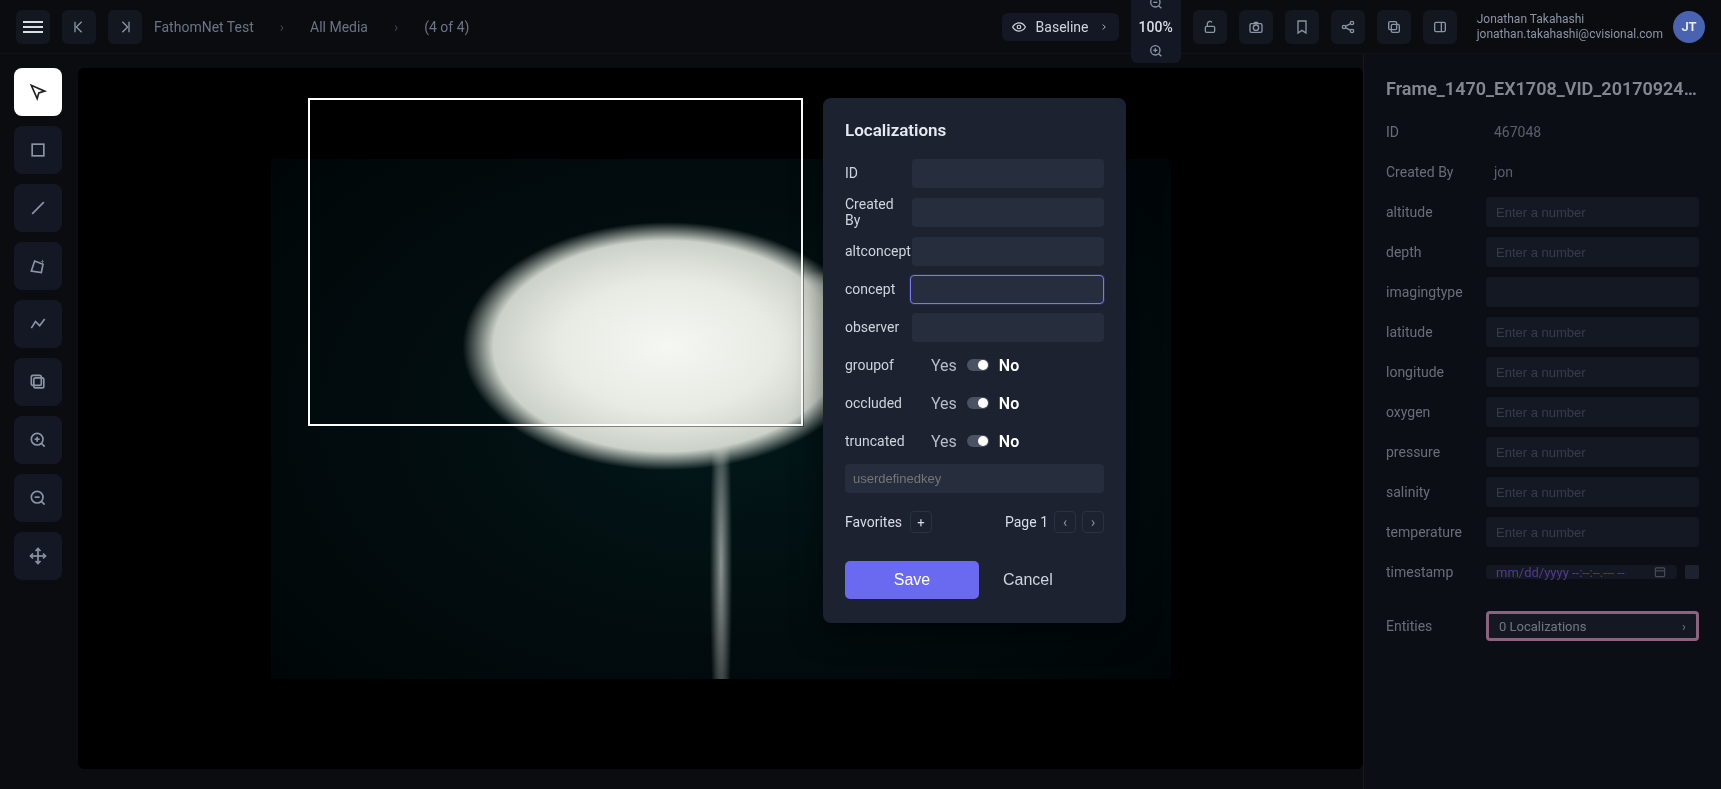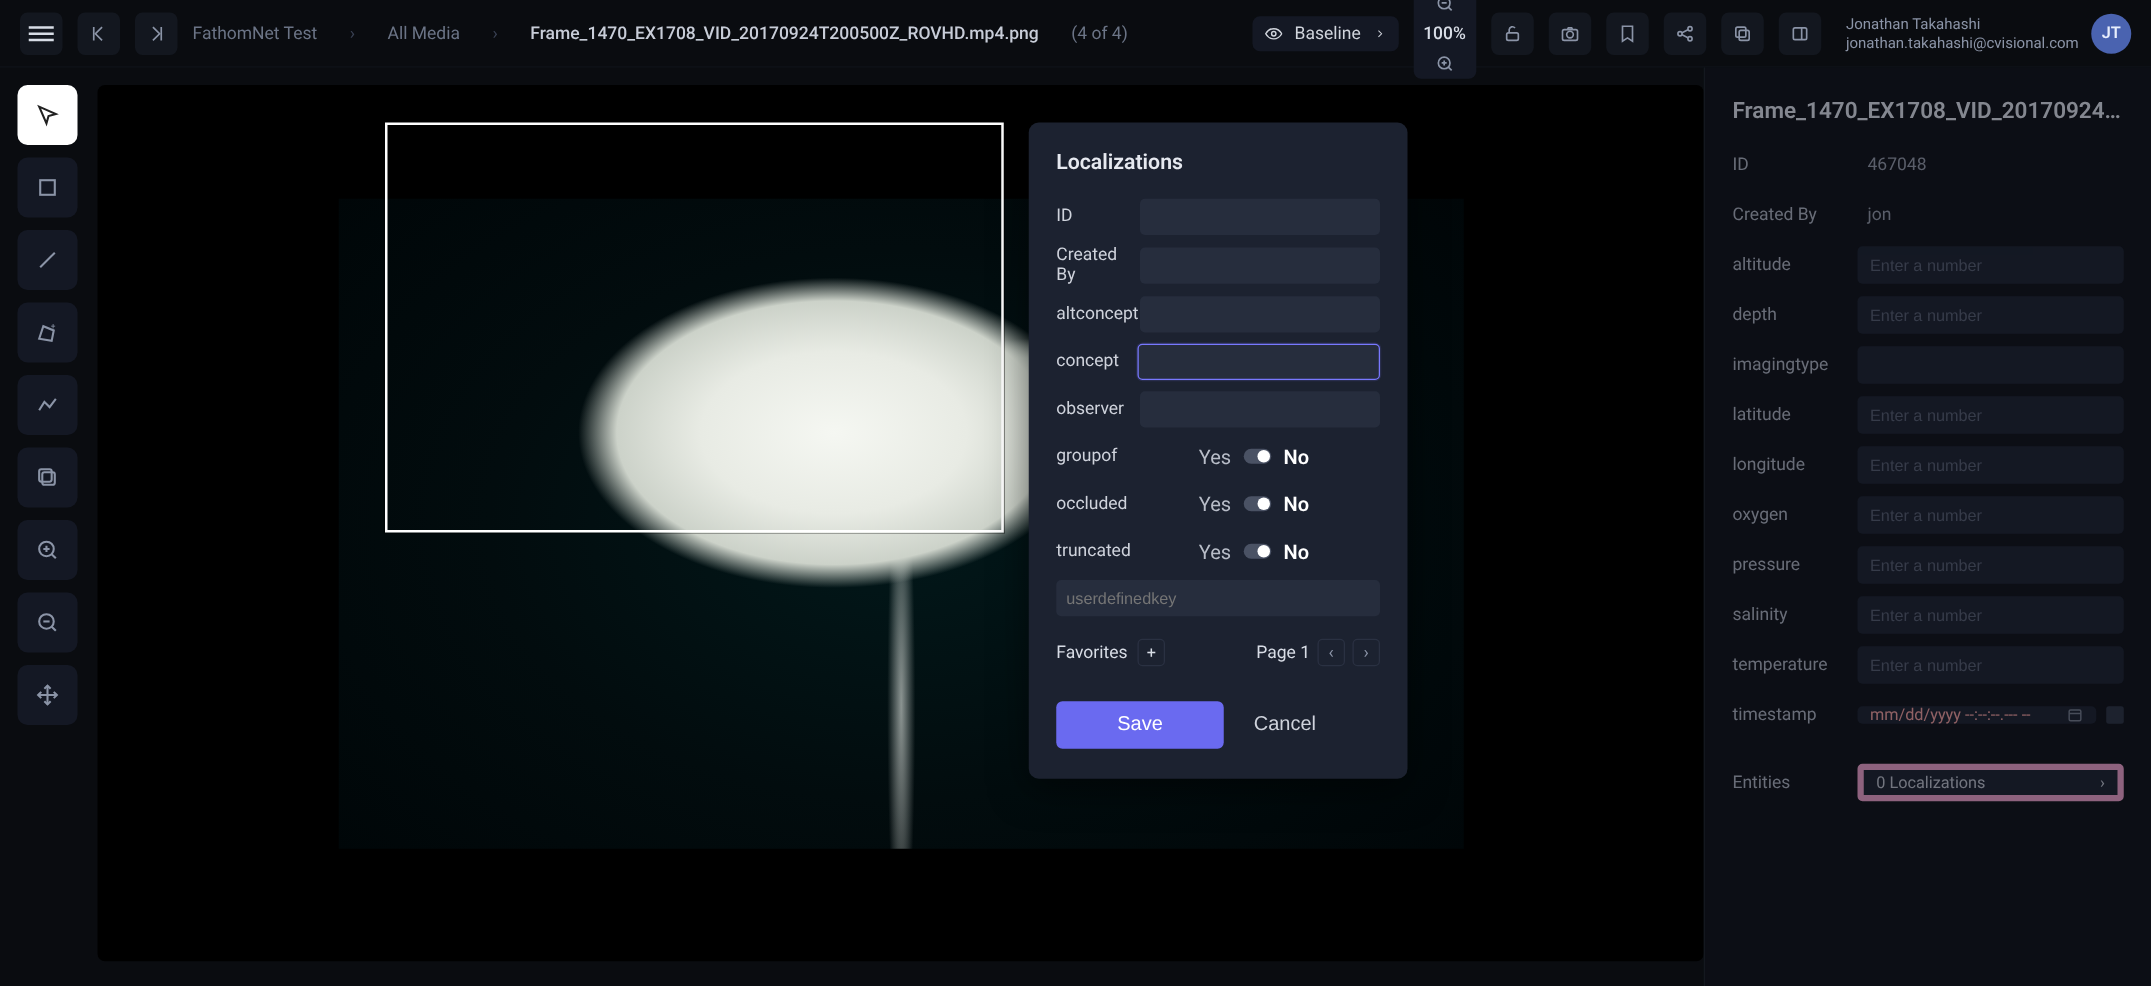--- a/index.html
+++ b/index.html
@@ -120,21 +120,21 @@
     padding:22px 22px 24px;
     box-shadow:0 8px 30px rgba(0,0,0,0.5);
   }
   .modal h3{margin:0 0 18px;font-size:17px;font-weight:600;color:#e6e9f0;}
   .field-row{display:flex;align-items:center;margin-bottom:8px;min-height:30px;}
   .field-row label{width:86px;font-size:14px;color:#cfd3dc;}
   .field-row .inp{flex:1;height:29px;background:var(--input-bg);border:none;border-radius:4px;color:var(--text);padding:0 8px;font-size:13px;}
   .field-row .inp.focus{border:1px solid var(--accent-border);box-shadow:0 0 0 1px rgba(120,120,255,0.15);}
   .toggle-row{display:flex;align-items:center;gap:10px;}
   .toggle-row .no{font-weight:600;color:#fff;}
-  .toggle-row .yes{color:#b8bdc8;margin-left:28px;}
+  .toggle-row .yes{color:#b8bdc8;}
   .toggle{width:22px;height:12px;background:#4a5264;border-radius:7px;position:relative;}
   .toggle .knob{position:absolute;right:1px;top:1px;width:10px;height:10px;background:#fff;border-radius:50%;}
   .fullinp{width:100%;height:29px;background:var(--input-bg);border:none;border-radius:4px;color:var(--text);padding:0 8px;font-size:13px;}
   .fav-row{display:flex;align-items:center;justify-content:space-between;margin-top:18px;font-size:14px;}
   .fav-left{display:flex;align-items:center;gap:8px;text-align:right;}
   .plus-btn{width:22px;height:22px;border:1px solid var(--border);border-radius:4px;display:flex;align-items:center;justify-content:center;font-size:13px;color:var(--text);cursor:pointer;}
   .pager{display:flex;align-items:center;gap:6px;}
   .pager-btn{width:22px;height:22px;border:1px solid var(--border);border-radius:4px;display:flex;align-items:center;justify-content:center;color:var(--text-dim);cursor:pointer;}
   .modal-actions{display:flex;gap:18px;margin-top:28px;}
   .save-btn{background:var(--accent);color:#fff;border:none;border-radius:5px;width:134px;height:38px;font-size:16px;font-weight:500;cursor:pointer;}
@@ -148,23 +148,23 @@
     padding:24px 22px;
     overflow:auto;
   }
   .right-panel h2{margin:0 0 18px;font-size:18px;font-weight:600;color:#d4d8e2;white-space:nowrap;overflow:hidden;text-overflow:ellipsis;opacity:0.6;}
   .rp-row{display:flex;align-items:center;margin-bottom:10px;min-height:30px;opacity:0.55;}
   .rp-row label{width:100px;font-size:14px;color:#b4bac8;}
   .rp-val{flex:1;font-size:14px;color:#9aa0b0;padding-left:8px;}
   .rp-inp{flex:1;height:30px;background:#1b2130;border:none;border-radius:4px;color:var(--text);padding:0 10px;font-size:13px;}
   .rp-inp::placeholder{color:#5a6175;}
   .ts-wrap{flex:1;display:flex;align-items:center;gap:8px;}
-  .ts-field{flex:1;height:14px;background:#1b2130;border-radius:4px;display:flex;align-items:center;padding:0 10px;font-size:13px;color:#fca5a5;justify-content:space-between;}
+  .ts-field{flex:1;height:14px;background:#1b2130;border-radius:4px;display:flex;align-items:center;padding:0 10px;font-size:13px;color:#8b5cf6;justify-content:space-between;}
   .tiny-ico{width:14px;height:14px;background:#2c3344;border-radius:2px;}
-  .entities-badge{flex:1;height:30px;background:#1b2130;border:5px solid #f9a8d4;border-radius:4px;display:flex;align-items:center;padding:0 10px;font-size:13px;color:#c6cad6;justify-content:space-between;}
+  .entities-badge{flex:1;height:30px;background:#1b2130;border:3px solid #f9a8d4;border-radius:4px;display:flex;align-items:center;padding:0 10px;font-size:13px;color:#c6cad6;justify-content:space-between;}
   svg{display:block;}
 </style>
 </head>
 <body>
 
 <div class="topbar">
   <div class="icon-btn icon-btn-dark">
     <div class="hamburger">
         <span></span>
         <span></span>
@@ -181,21 +181,20 @@
     <svg class="small-ico" viewBox="0 0 24 24" fill="none" stroke="currentColor" stroke-width="2">
         <polyline points="8 4 16 12 8 20"></polyline>
         <line x1="18" y1="4" x2="18" y2="20"></line>
       </svg>
   </div>
   <div class="breadcrumb">
     <span>FathomNet Test</span>
     <span class="sep">›</span>
     <span>All Media</span>
     <span class="sep">›</span>
-    <span class="current">Frame_1470_EX1708_VID_20170924T200500Z_ROVHD.mp4.png</span>
     <span class="count">(4 of 4)</span>
   </div>
   <div class="spacer"></div>
   <div class="version-pill">
     <svg class="eye" viewBox="0 0 24 24" fill="none" stroke="currentColor" stroke-width="2">
         <path d="M1 12s4-7 11-7 11 7 11 7-4 7-11 7S1 12 1 12z"></path>
         <circle cx="12" cy="12" r="3"></circle>
       </svg>
     <span>Baseline</span>
     <svg width="10" height="10" viewBox="0 0 24 24" fill="none" stroke="currentColor" stroke-width="2">

